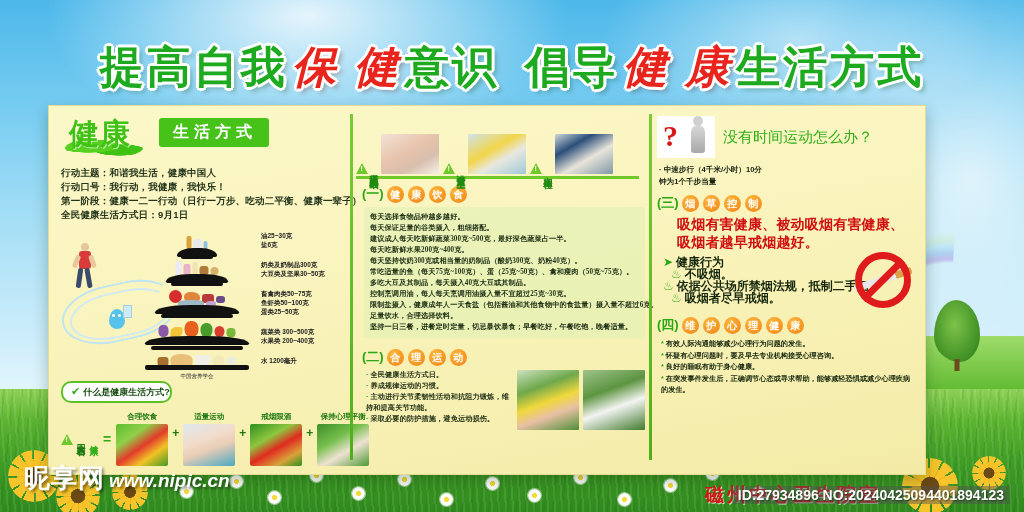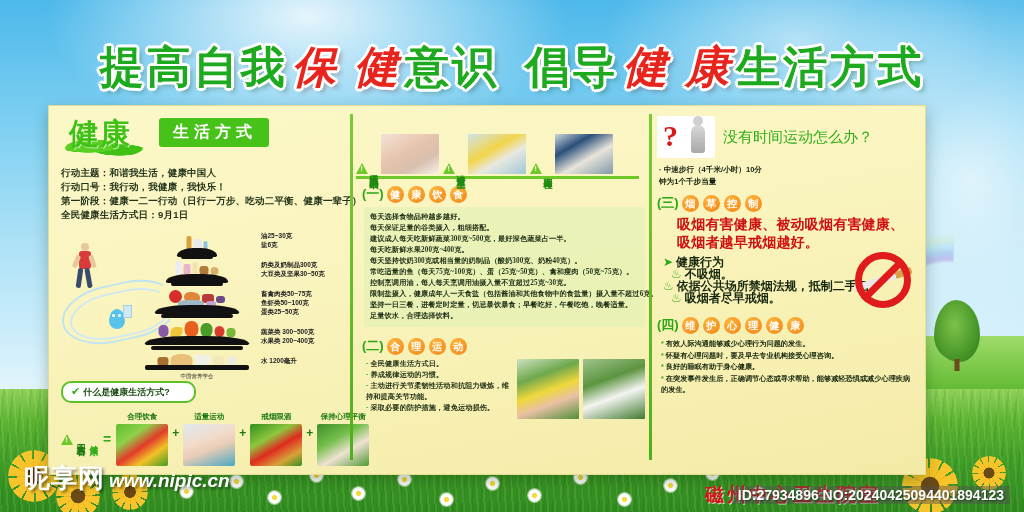--- a/index.html
+++ b/index.html
@@ -175,21 +175,21 @@
   }
   .nutri{
     position:absolute; left:204px; top:6px; width:94px;
     font-size:6.5px; font-weight:bold; color:#1d1d1d; line-height:9px;
   }
   .nutri .grp{ margin-bottom:11px; }
 
   .whatis{
     margin:6px 0 4px 4px; display:inline-block;
     background:#ffffff; border:2px solid #5cc127; border-radius:10px;
-    padding:2px 24px 2px 8px; font-size:9px; font-weight:bold; color:#1a4d12;
+    padding:2px 0 2px 8px; font-size:9px; font-weight:bold; color:#1a4d12;
   }
   .whatis .chk{ color:#2fae18; font-size:11px; margin-right:3px; }
 
   .four-row{ display:flex; align-items:center; margin:5px 0 0 4px; }
   .four-label{
     display:flex; align-items:center; gap:2px; margin-right:3px;
   }
   .four-v{
     writing-mode:vertical-rl; font-size:9px; font-weight:bold;
     color:#1b7a0e; line-height:11px; letter-spacing:1px;
@@ -536,24 +536,25 @@
         <span class="badge">饮</span>
         <span class="badge">食</span>
       </div>
       <div class="body-box">
         <p>每天选择食物品种越多越好。</p>
         <p>每天保证足量的谷类摄入，粗细搭配。</p>
         <p>建议成人每天吃新鲜蔬菜300克~500克，最好深色蔬菜占一半。</p>
         <p>每天吃新鲜水果200克~400克。</p>
         <p>每天坚持饮奶300克或相当量的奶制品（酸奶300克、奶粉40克）。</p>
         <p>常吃适量的鱼（每天75克~100克）、蛋（25克~50克）、禽和瘦肉（50克~75克）。</p>
+        <p>多吃大豆及其制品，每天摄入40克大豆或其制品。</p>
         <p>控制烹调用油，每人每天烹调用油摄入量不宜超过25克~30克。</p>
         <p>限制盐摄入，健康成年人一天食盐（包括酱油和其他食物中的食盐量）摄入量不超过6克。</p>
+        <p>足量饮水，合理选择饮料。</p>
         <p>坚持一日三餐，进餐定时定量，切忌暴饮暴食；早餐吃好，午餐吃饱，晚餐适量。</p>
-        <p>足量饮水，合理选择饮料。</p>
       </div>
     </div>
 
     <div class="sect" style="margin-top:10px;">
       <div class="sect-head">
         <span class="sect-num">(二)</span>
         <span class="badge">合</span>
         <span class="badge">理</span>
         <span class="badge">运</span>
         <span class="badge">动</span>

